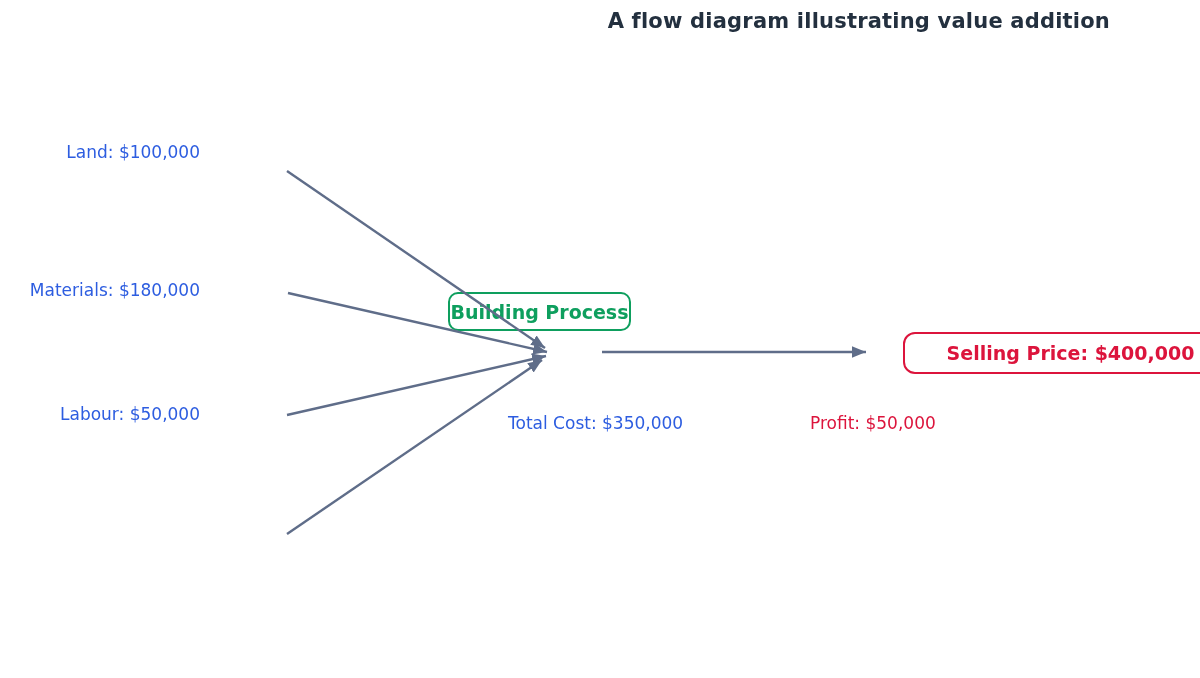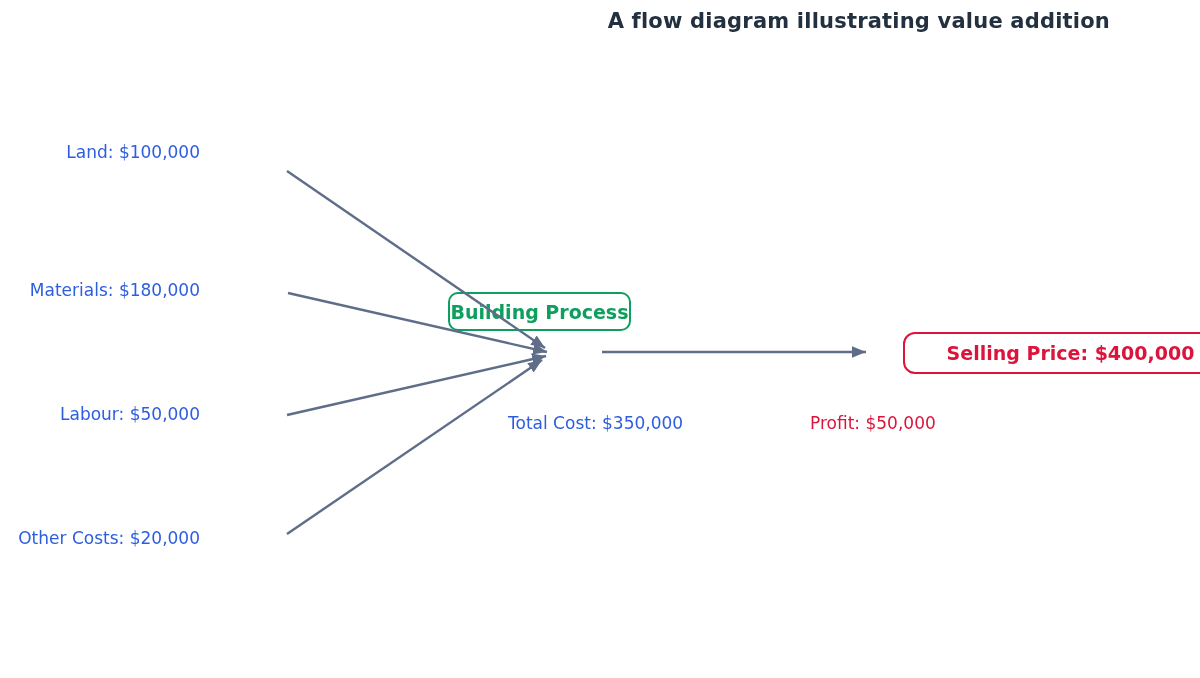--- a/index.html
+++ b/index.html
@@ -102,19 +102,18 @@
       <line x1="287" y1="415" x2="546" y2="356" marker-end="url(#ah)"></line>
       <line x1="287" y1="534" x2="542" y2="360" marker-end="url(#ah)"></line>
       <line x1="602" y1="352" x2="866" y2="352" marker-end="url(#ah)"></line>
     </g>
   </svg>
 
   <div class="labels-layer">
     <div class="input-label" style="top:152px;">Land: $100,000</div>
     <div class="input-label" style="top:290px;">Materials: $180,000</div>
     <div class="input-label" style="top:414px;">Labour: $50,000</div>
-    <div class="input-label" style="top:538px;">Other Costs: $20,000</div>
 
     <div class="note-label note-blue" style="left:464px; top:423px;">Total Cost: $350,000</div>
     <div class="note-label note-red" style="left:810px; top:423px;">Profit: $50,000</div>
   </div>
 
 </div>
 
 </body></html>

